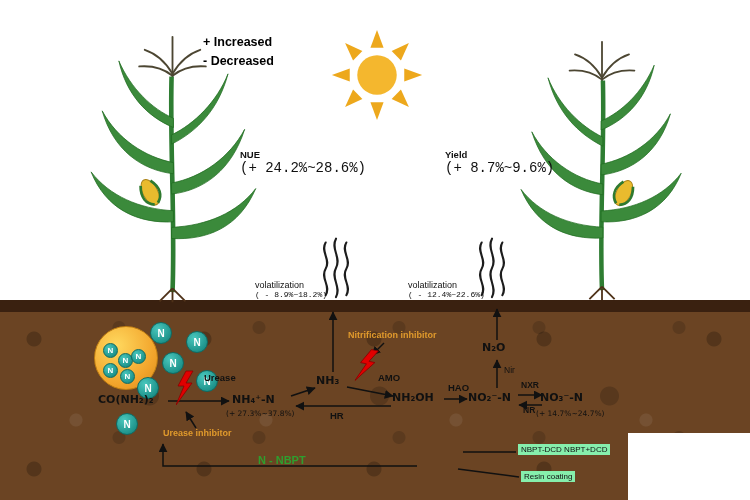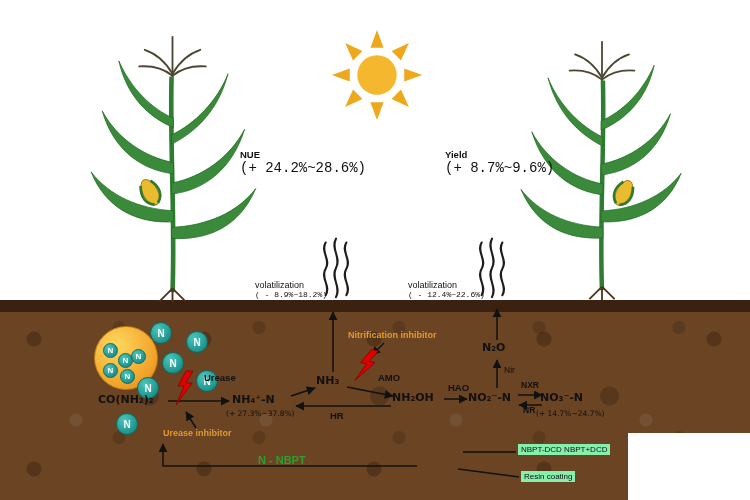--- a/index.html
+++ b/index.html
@@ -94,20 +94,24 @@
     </symbol>
   </defs>
 </svg>
 
 <div class="stage">
 
   <div class="soil"></div>
   <div class="soil-band"></div>
   <div class="white-corner"></div>
 
+  <div class="legend">
+    <div>+ Increased</div>
+    <div>-  Decreased</div>
+  </div>
 
   <svg class="abs" style="left:330px;top:28px;width:94px;height:94px" viewBox="0 0 100 100">
     <g fill="#eda81c">
       <path d="M50,2 L43,21 L57,21 Z"></path>
       <path d="M50,2 L43,21 L57,21 Z" transform="rotate(45 50 50)"></path>
       <path d="M50,2 L43,21 L57,21 Z" transform="rotate(90 50 50)"></path>
       <path d="M50,2 L43,21 L57,21 Z" transform="rotate(135 50 50)"></path>
       <path d="M50,2 L43,21 L57,21 Z" transform="rotate(180 50 50)"></path>
       <path d="M50,2 L43,21 L57,21 Z" transform="rotate(225 50 50)"></path>
       <path d="M50,2 L43,21 L57,21 Z" transform="rotate(270 50 50)"></path>

